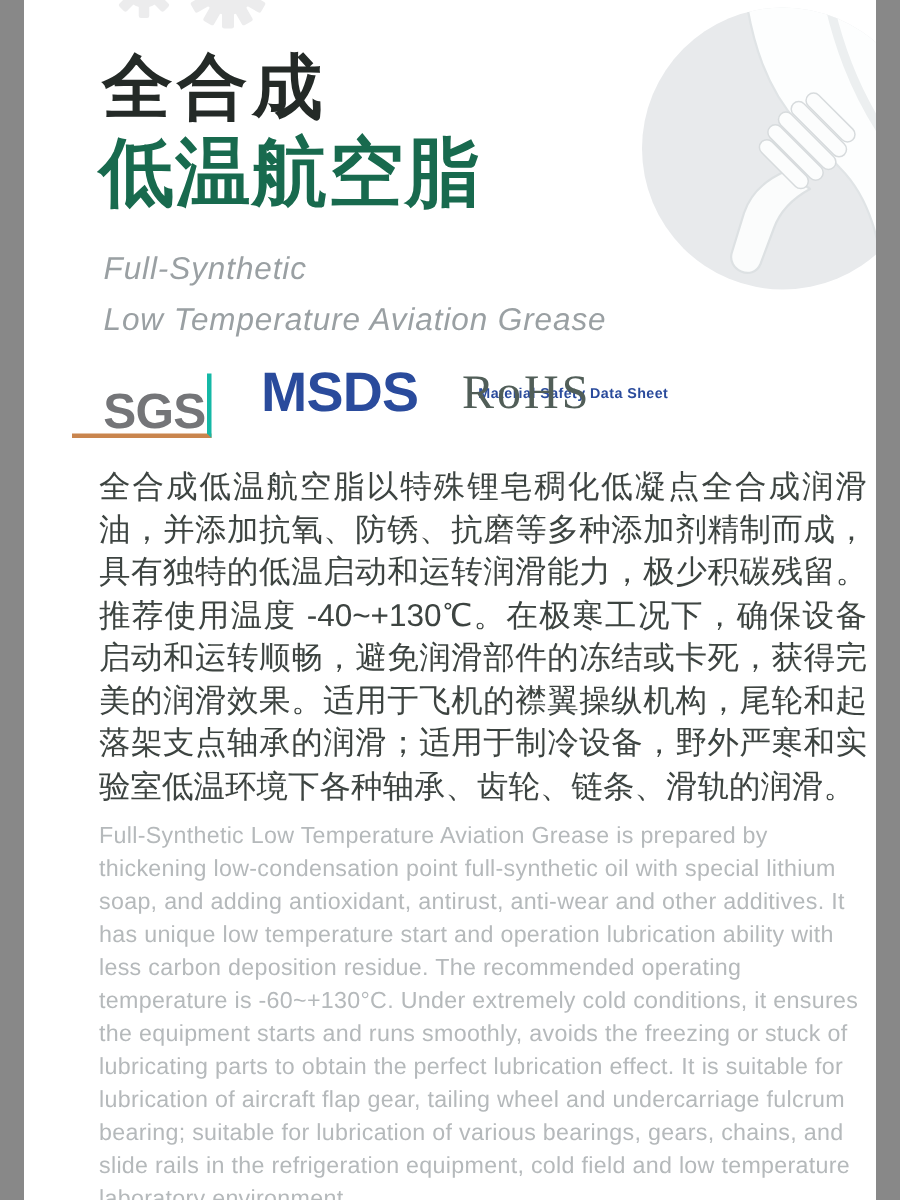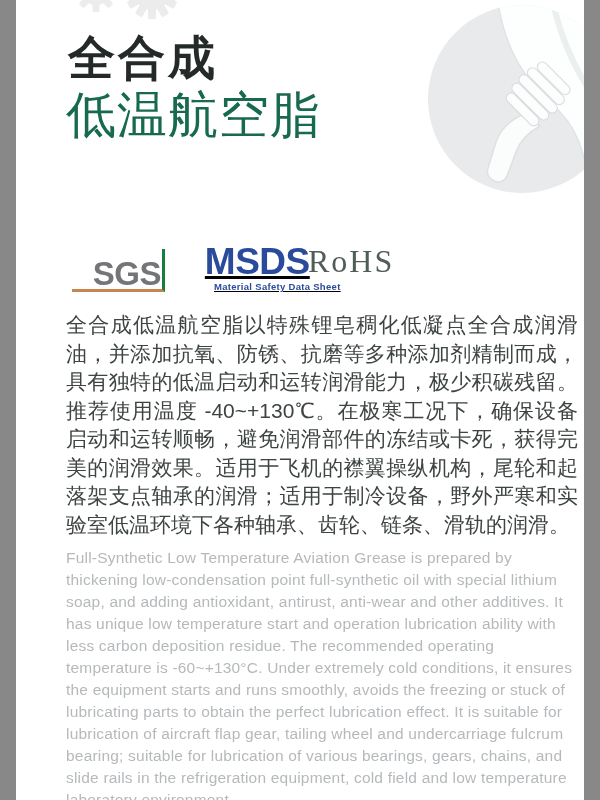--- a/index.html
+++ b/index.html
@@ -15,42 +15,42 @@
   .gears { position:absolute; left:52px; top:0; }
   .product-photo { position:absolute; left:406px; top:2px; }
 
   .title-zh1 {
     position:absolute; left:52px; top:32px;
     font-size:47px; font-weight:600; line-height:1.1;
     color:#242a27; letter-spacing:3px;
   }
   .title-zh2 {
     position:absolute; left:50px; top:88px;
-    font-size:50px; font-weight:400; line-height:1.1;
+    font-size:50px; font-weight:700; line-height:1.1;
     color:#186a4e; letter-spacing:1px;
   }
   .subtitle {
     position:absolute; left:53px; top:163px;
     font-size:21px; font-style:italic; font-weight:500;
     color:#9aa0a3; line-height:34px; letter-spacing:0.6px;
   }
   .cert-sgs {
-    position:absolute; left:56px; top:249px;
+    position:absolute; left:32px; top:249px;
     width:93px; height:43px;
     border-bottom:3px solid #c9854e;
-    border-right:3px solid #15803d;
+    border-right:3px solid #14b8a6;
     display:flex; align-items:flex-end; justify-content:flex-end;text-align:center;
   }
   .cert-sgs .sgs-text {
     font-size:33px; font-weight:700; color:#747578;
     line-height:0.92; padding-right:1px; letter-spacing:-0.5px;
   }
   .cert-msds {
     position:absolute; left:158px; top:243px;
-    display:flex; flex-direction:column; align-items:center;text-decoration:underline;
+    display:flex; flex-direction:row; align-items:center;
   }
   .msds-main {
     font-size:37px; font-weight:800; color:#2a4b9c;
     line-height:1; letter-spacing:-0.5px;
   }
   .msds-sub {
     font-size:9.5px; font-weight:700; color:#2a4b9c;
     letter-spacing:0.3px; margin-top:1px; white-space:nowrap;margin-left:40px;
   }
   .cert-rohs {
@@ -115,20 +115,24 @@
         <rect x="-24" y="-19" width="48" height="10" rx="5" fill="#fcfdfd" stroke="#d7dbdd"></rect>
         <rect x="-25" y="-8" width="50" height="10" rx="5" fill="#fcfdfd" stroke="#d7dbdd"></rect>
         <rect x="-24" y="3" width="48" height="10" rx="5" fill="#fcfdfd" stroke="#d7dbdd"></rect>
         <rect x="-21" y="14" width="42" height="10" rx="5" fill="#fcfdfd" stroke="#d7dbdd"></rect>
       </g>
     </g>
   </svg>
 
   <div class="title-zh1">全合成</div>
   <div class="title-zh2">低温航空脂</div>
+  <div class="subtitle">
+    <div>Full-Synthetic</div>
+    <div>Low Temperature Aviation Grease</div>
+  </div>
 
   <div class="cert-sgs">
     <span class="sgs-text">SGS</span>
   </div>
   <div class="cert-msds">
     <span class="msds-main">MSDS</span>
     <span class="msds-sub">Material Safety Data Sheet</span>
   </div>
   <div class="cert-rohs">
     <span>RoHS</span>

